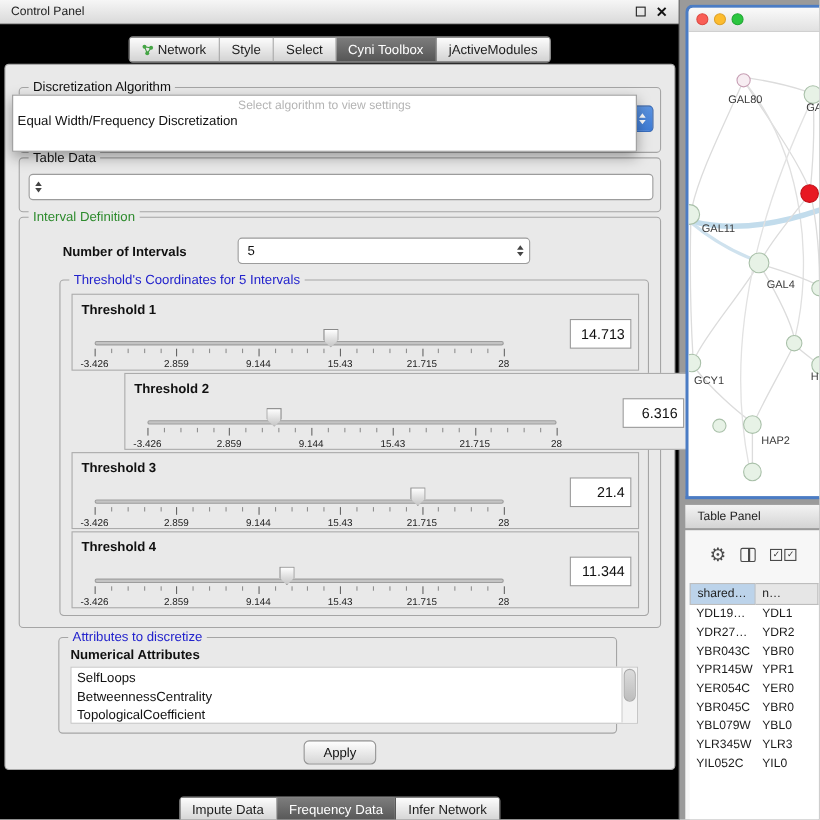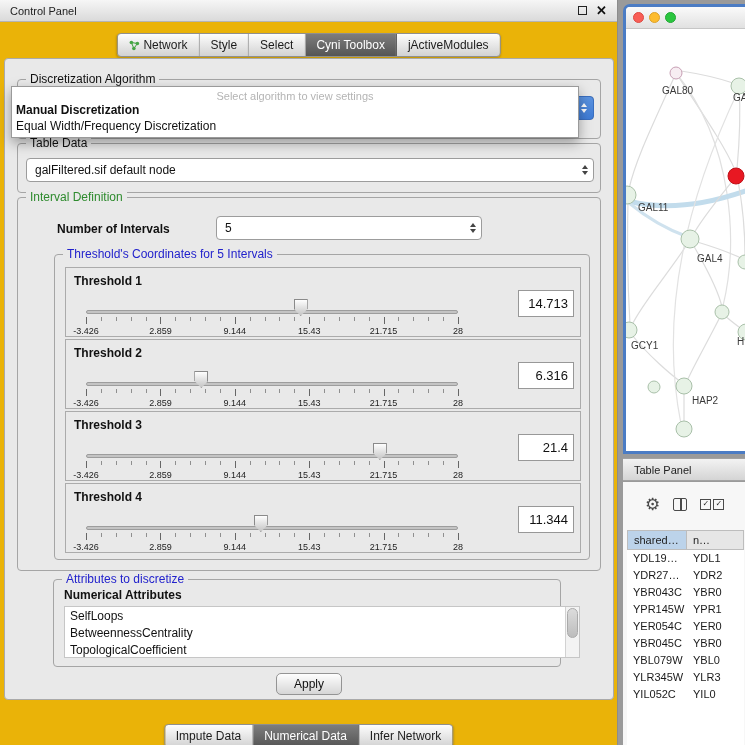--- a/index.html
+++ b/index.html
@@ -1,21 +1,21 @@
 <!DOCTYPE html>
 <html style="--frame_blue: #4b7cc4; --green_title: #2e8b2e; --blue_title: #2222cc; --tab_selected_dark: #5e5e5e; --red_node: #e81822; --selected_header_blue: #bcd3ea; --combo_cap_blue: #5b93e0;"><head>
 <meta charset="utf-8">
 <style>
   *{margin:0;padding:0;box-sizing:border-box}
   html,body{width:745px;height:745px}
   body{font-family:"Liberation Sans",sans-serif;background:#9a9a9a;position:relative;overflow:hidden}
   #app{position:absolute;inset:0}
 
   
-  .control-panel{position:absolute;left:0;top:0;width:618px;height:745px;background:#eab308;border-right:1px solid #8c8c8c}
+  .control-panel{position:absolute;left:0;top:0;width:618px;height:745px;background:#000000;border-right:1px solid #8c8c8c}
   .titlebar{position:absolute;left:0;top:0;right:0;height:22px;background:linear-gradient(#f6f6f6,#dadada);border-bottom:1px solid #b4b4b4;display:flex;align-items:center;padding:0 10px;font-size:11px;color:#222}
   .win-controls{margin-left:auto;display:flex;align-items:center;gap:9px}
   .float-icon{width:9px;height:9px;border:1.5px solid #222;display:inline-block;background:transparent}
   .close-icon{font-size:13px;font-weight:bold;color:#111;line-height:1}
 
   .tabbar{position:absolute;display:flex;border:1px solid #8f8f8f;border-radius:4px;overflow:hidden;background:linear-gradient(#fdfdfd,#d2d2d2);box-shadow:0 1px 2px rgba(0,0,0,.2)}
   #top-tabs{top:33px;left:50%;transform:translateX(-50%)}
   #bottom-tabs{top:724px;left:50%;transform:translateX(-50%)}
   .tab{display:flex;align-items:center;gap:4px;padding:4px 11px;font-size:12px;color:#1c1c1c;border-right:1px solid #a8a8a8;white-space:nowrap;cursor:default}
   .tab:last-child{border-right:none}
@@ -155,28 +155,26 @@
           <span class="combo-text"></span>
           <span class="cap-blue">
               <i class="arr-up"></i>
               <i class="arr-down"></i>
             </span>
         </div>
       </div>
 
       <div class="popup">
         <div class="popup-header">Select algorithm to view settings</div>
-        <div class="popup-item bold">Manual Discretization</div>
         <div class="popup-item">Equal Width/Frequency Discretization</div>
       </div>
 
       <div class="groupbox td-group">
         <span class="group-title">Table Data</span>
         <div class="combo td-combo">
-          <span class="combo-text">galFiltered.sif default node</span>
           <span class="combo-arrows">
               <i class="arr-up"></i>
               <i class="arr-down"></i>
             </span>
         </div>
       </div>
 
       <div class="groupbox int-group">
         <span class="group-title green">Interval Definition</span>
         <label class="noi-label">Number of Intervals</label>
@@ -227,21 +225,21 @@
                     <span class="tlab" style="left:0%">-3.426</span>
                     <span class="tlab" style="left:20%">2.859</span>
                     <span class="tlab" style="left:40%">9.144</span>
                     <span class="tlab" style="left:60%">15.43</span>
                     <span class="tlab" style="left:80%">21.715</span>
                     <span class="tlab" style="left:100%">28</span>
                   </div>
                 </div>
                 <input class="thr-value" value="14.713" style="">
               </div>
-              <div class="thr-box" style="top: 84px;">
+              <div class="thr-box" style="top: 84px; margin-left: 48px;">
                 <div class="thr-label">Threshold 2</div>
                 <div class="slider">
                   <div class="thumb" style="left:calc(31.00% - 7px)"></div>
                   <div class="track"></div>
                   <div class="ticks">
                     <span class="tick maj" style="left:0%"></span>
                     <span class="tick" style="left:4%"></span>
                     <span class="tick" style="left:8%"></span>
                     <span class="tick" style="left:12%"></span>
                     <span class="tick" style="left:16%"></span>
@@ -386,21 +384,21 @@
       </div>
 
       <button class="apply-btn">Apply</button>
     </div>
 
     <div class="tabbar" id="bottom-tabs">
         <div class="tab">
           <span>Impute Data</span>
         </div>
         <div class="tab sel">
-          <span>Numerical Data</span>
+          <span>Frequency Data</span>
         </div>
         <div class="tab">
           <span>Infer Network</span>
         </div>
       </div>
   </div>
 
   <div class="net-window">
     <div class="net-titlebar">
       <span class="light red"></span>

